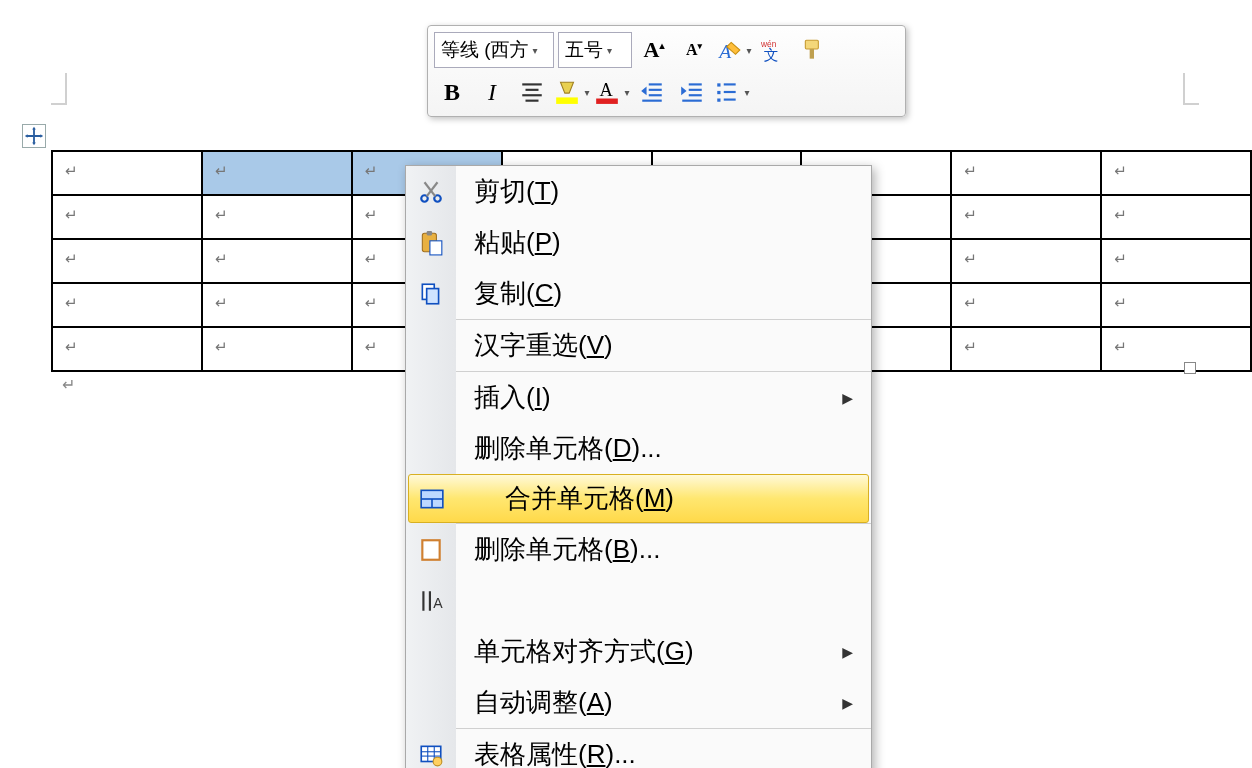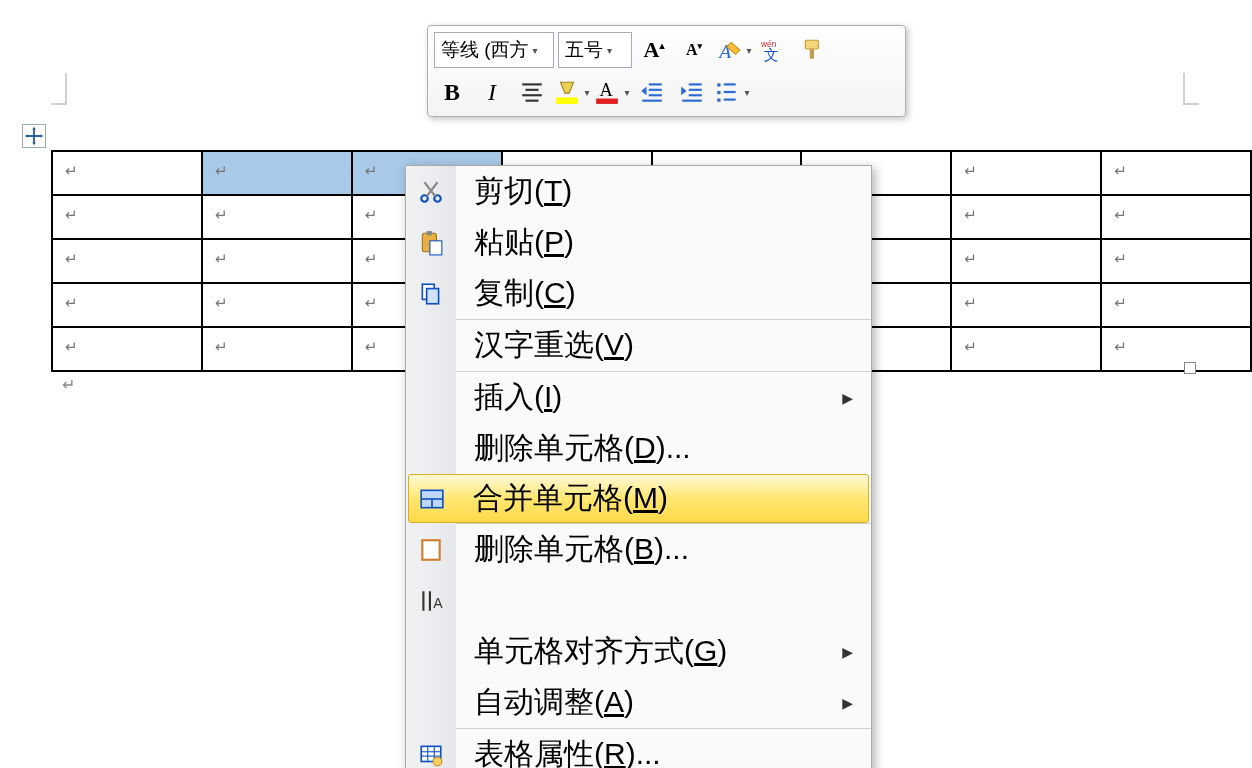--- a/index.html
+++ b/index.html
@@ -163,21 +163,21 @@
 }
 .menu-icon {
   width: 50px;
   display: flex;
   align-items: center;
   justify-content: center;
   flex-shrink: 0;
   z-index: 2;
 }
 .menu-text {
-  font-size: 30px;
+  font-size: 26px;
   color: #000;
   padding-left: 18px;
   z-index: 2;
 }
 .menu-shortcut {
   text-decoration: underline;
 }
 .menu-arrow {
   position: absolute;
   right: 18px;
@@ -189,20 +189,21 @@
   height: 1px;
   background: #d0d0d0;
   margin-left: 50px;
 }
 .menu-item.highlighted {
   background: linear-gradient(to bottom, #fff9d8, #ffe770, #ffd94a);
   border: 1px solid #d8b022;
   margin: 0 2px;
   border-radius: 3px;
   height: 47px;
+  gap: 32px;
 }
 .menu-item.highlighted .menu-icon {
   width: 46px;
 }
 
 
 .icon-svg {
   width: 26px;
   height: 26px;
 }

